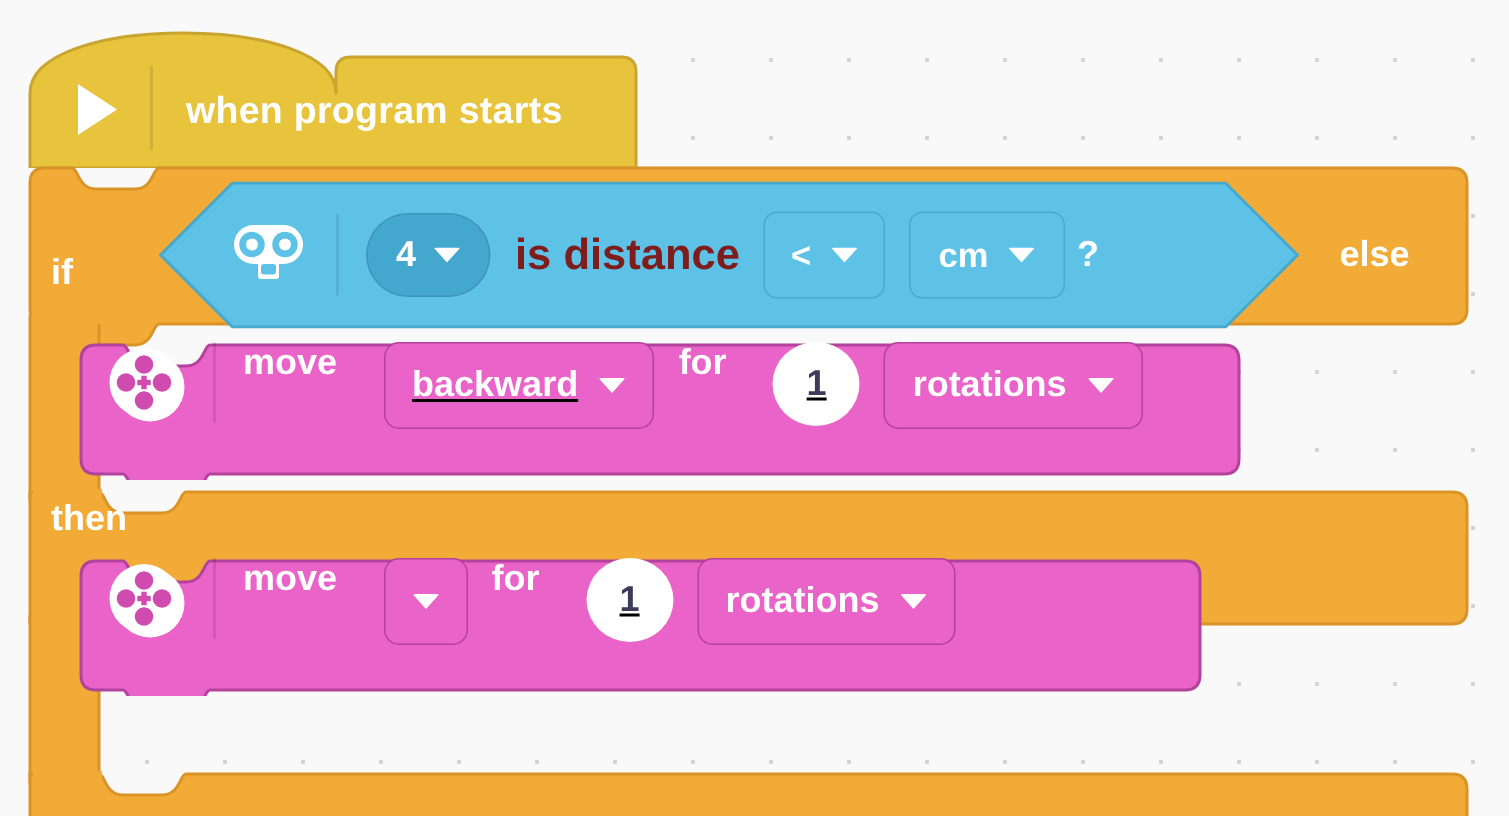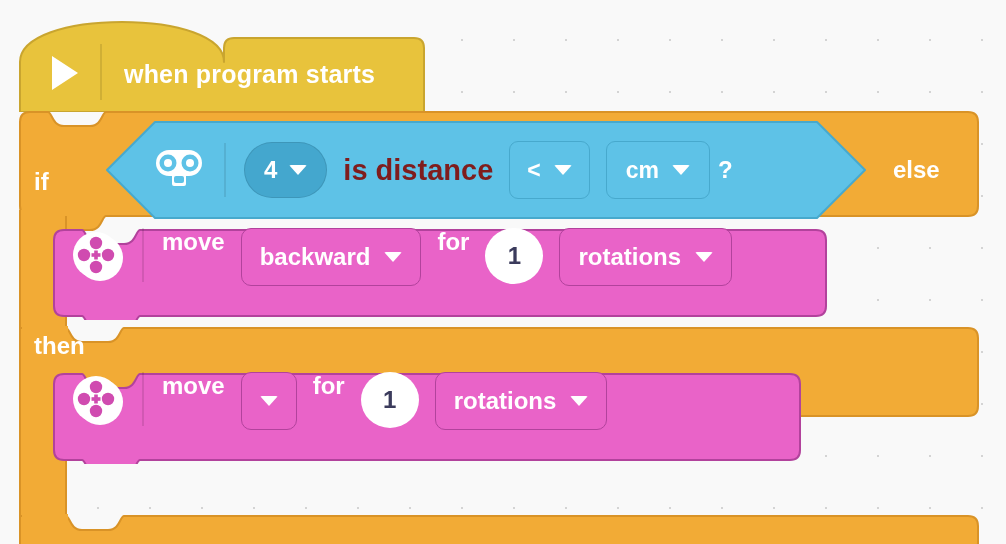--- a/index.html
+++ b/index.html
@@ -310,21 +310,21 @@
     background: #ffffff;
     border-radius: 50%;
     width: 58px;
     height: 56px;
   }
   .move-num .val {
     color: #3b3b5c;
     font-size: 24px;
     font-weight: bold;
   }
-  .gap-l { margin-left: 16px; }
+  .gap-l { margin-left: 31px; text-decoration: underline; }
   .gap-r { margin-right: 16px; }
 </style>
 </head>
 <body>
 
 <div id="canvas">
 
   <div class="hat-block">
     <svg class="hat-dome" width="408" height="92" viewBox="0 0 408 92">
       <path d="M 2,92

